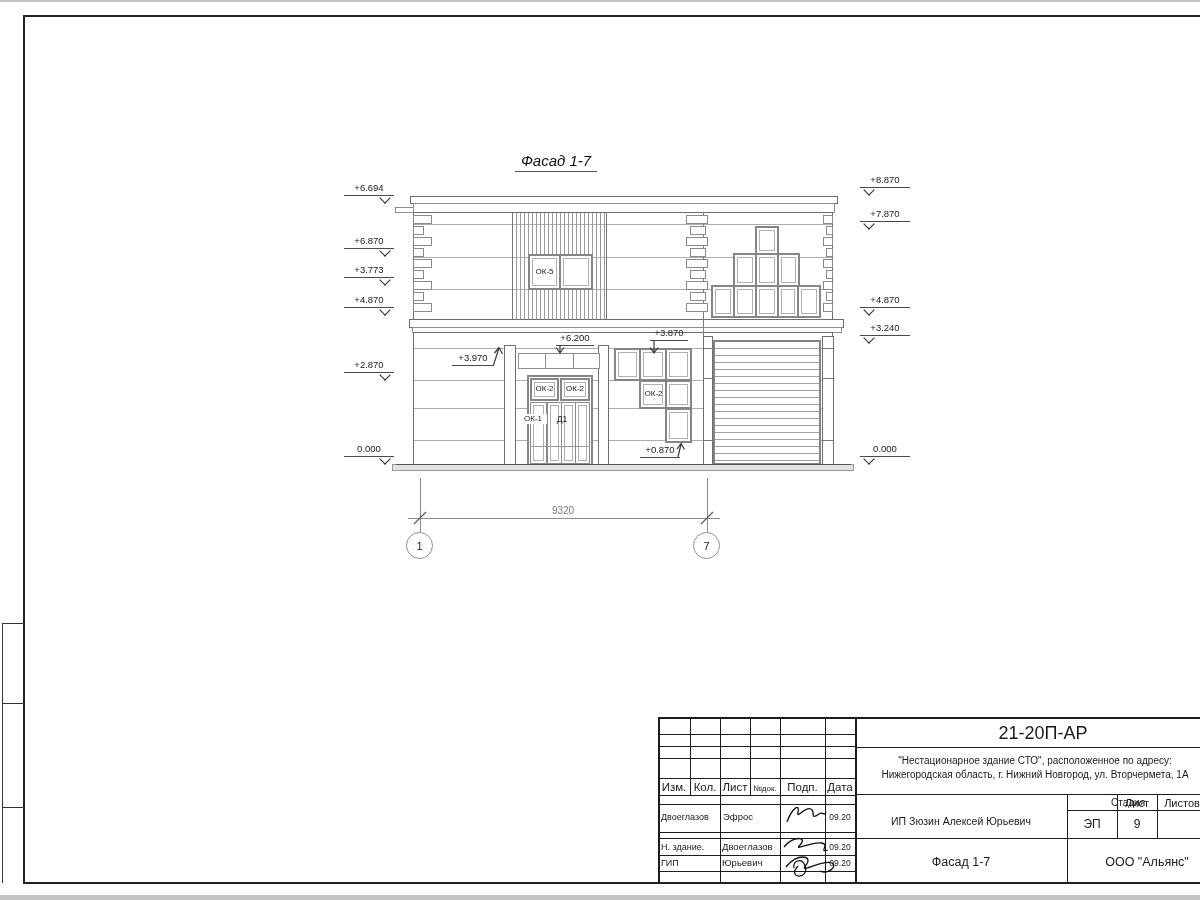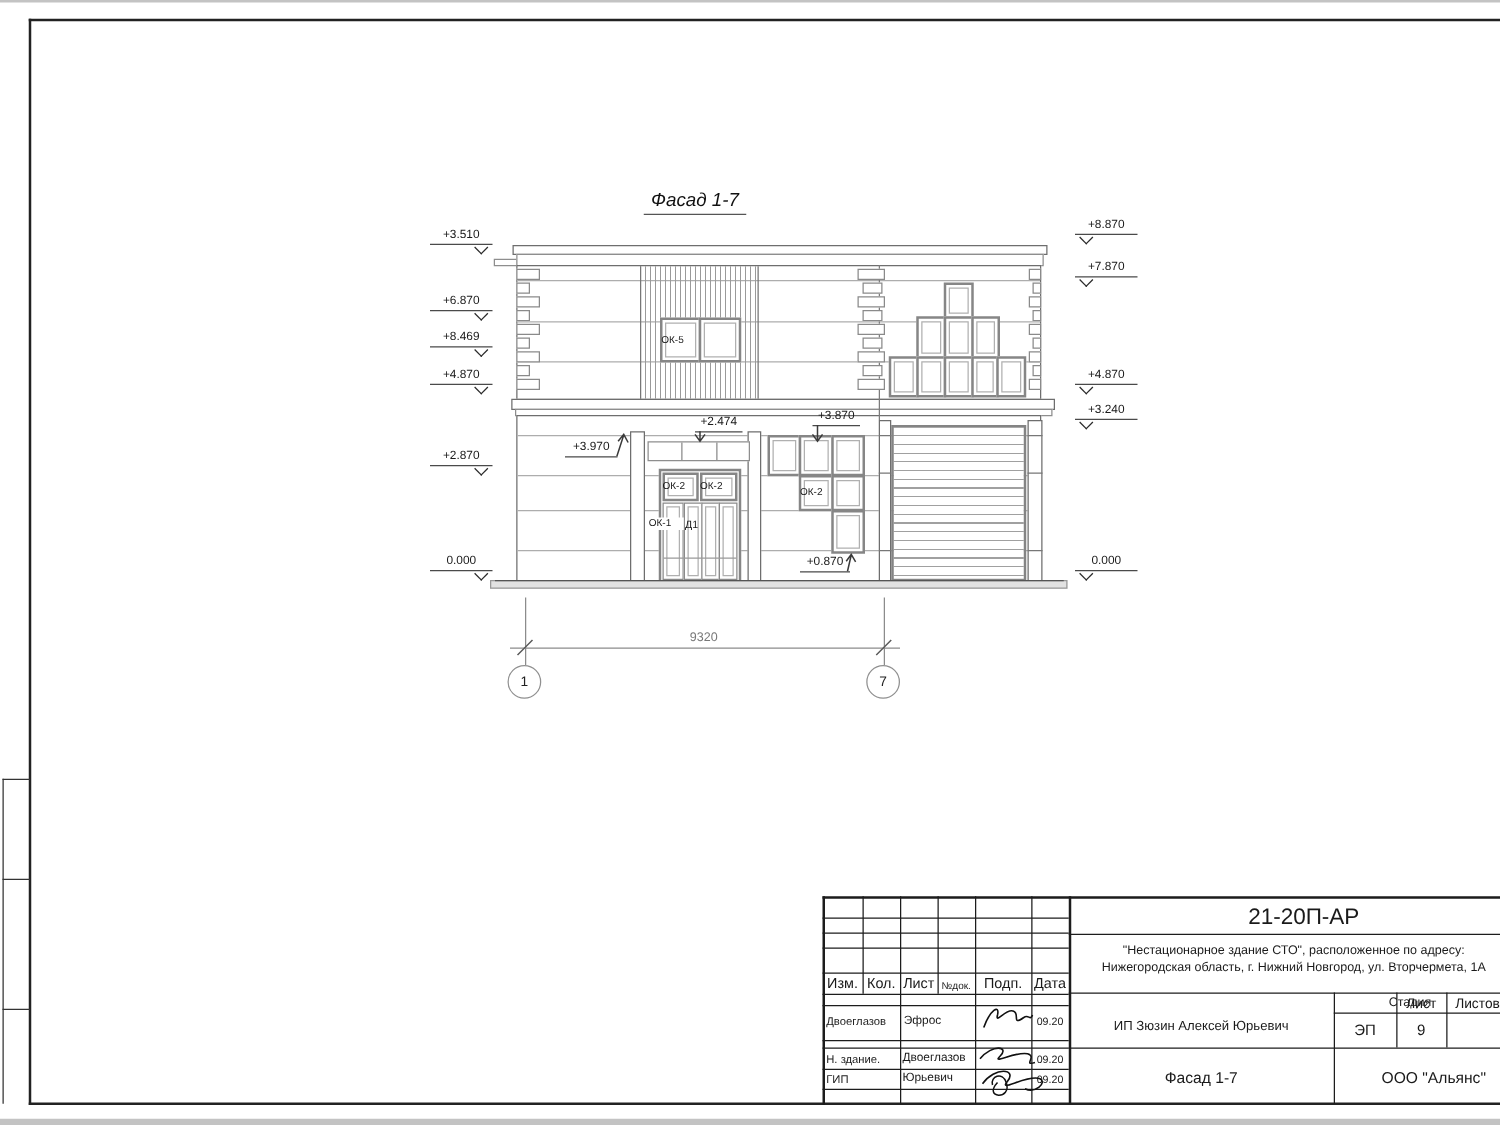--- a/index.html
+++ b/index.html
@@ -10,21 +10,21 @@
   .edge{position:absolute;left:0;width:1200px;background:#c3c3c3;}
   
   .gl{position:absolute;}
   
   .box{position:absolute;border:1px solid #6e6e6e;background:#fff;box-sizing:border-box;}
   .box.lt{border-color:#8e8e8e;}
   
   .w2{position:absolute;border:2px solid #868686;background:#fff;box-sizing:border-box;}
   .w1{position:absolute;border:1px solid #8a8a8a;background:#fff;box-sizing:border-box;}
   .wi{position:absolute;left:2px;top:2px;right:2px;bottom:2px;border:1px solid #b0b0b0;}
-  .lbl{position:absolute;font-size:8px;color:#1a1a1a;line-height:10px;white-space:nowrap;}
+  .lbl{position:absolute;font-size:8px;color:#1a1a1a;text-align:center;line-height:10px;white-space:nowrap;}
   
   .emark{position:absolute;width:50px;font-size:9.5px;line-height:12px;}
   .emark .txt{display:block;text-align:center;border-bottom:1px solid #4a4a4a;padding-bottom:1px;white-space:nowrap;}
   .emark .chev{position:absolute;width:7px;height:7px;border-left:1.4px solid #2a2a2a;border-bottom:1.4px solid #2a2a2a;transform:rotate(-45deg);top:12px;}
   .emark.l .chev{right:5px;}
   .emark.r .chev{left:5px;}
   
   .anno{position:absolute;font-size:9.5px;line-height:12px;text-align:center;border-bottom:1px solid #4a4a4a;padding-bottom:1px;white-space:nowrap;}
   
   .axis{position:absolute;width:27px;height:27px;border:1px solid #909090;border-radius:50%;background:#fff;
@@ -254,29 +254,29 @@
 
     <div class="gl" style="left:420px;top:478px;width:1px;height:54px;background:#8c8c8c"></div>
     <div class="gl" style="left:707px;top:478px;width:1px;height:54px;background:#8c8c8c"></div>
     <div class="gl" style="left:408px;top:518px;width:312px;height:1px;background:#8c8c8c"></div>
     <div class="dimtxt" style="left:540px;top:505px;width:46px">9320</div>
     <div class="axis" style="left:406px;top:532px">1</div>
     <div class="axis" style="left:693px;top:532px">7</div>
 
     <div id="emarks">
         <div class="emark l" style="left: 344px; top: 182px;">
-          <span class="txt">+3.510</span>
+          <span class="txt">+6.694</span>
           <span class="chev"></span>
         </div>
         <div class="emark l" style="left: 344px; top: 235px;">
           <span class="txt">+6.870</span>
           <span class="chev"></span>
         </div>
         <div class="emark l" style="left: 344px; top: 264px;">
-          <span class="txt">+8.469</span>
+          <span class="txt">+3.773</span>
           <span class="chev"></span>
         </div>
         <div class="emark l" style="left: 344px; top: 294px;">
           <span class="txt">+4.870</span>
           <span class="chev"></span>
         </div>
         <div class="emark l" style="left: 344px; top: 359px;">
           <span class="txt">+2.870</span>
           <span class="chev"></span>
         </div>
@@ -300,21 +300,21 @@
           <span class="txt">+3.240</span>
           <span class="chev"></span>
         </div>
         <div class="emark r" style="left: 860px; top: 443px;">
           <span class="txt">0.000</span>
           <span class="chev"></span>
         </div>
       </div>
 
     <div class="anno" style="left:452px;top:352px;width:42px">+3.970</div>
-    <div class="anno" style="left:556px;top:332px;width:38px">+2.474</div>
+    <div class="anno" style="left:556px;top:332px;width:38px">+6.200</div>
     <div class="anno" style="left:650px;top:327px;width:38px">+3.870</div>
     <div class="anno" style="left:640px;top:444px;width:40px">+0.870</div>
 
     <svg width="1200" height="900" viewBox="0 0 1200 900">
       <g stroke="#3a3a3a" stroke-width="1.2" fill="none">
         <path d="M493.5,365 L499,348 M494.5,353 L499,347.5 L502.5,354"></path>
         <path d="M560,345 L560,352 M556,347.5 L560,353 L564,347.5"></path>
         <path d="M654,340 L654,352 M650,347.5 L654,353 L658,347.5"></path>
         <path d="M678,457 L681,444 M677,449 L681,443.5 L684.5,449.5"></path>
       </g>

